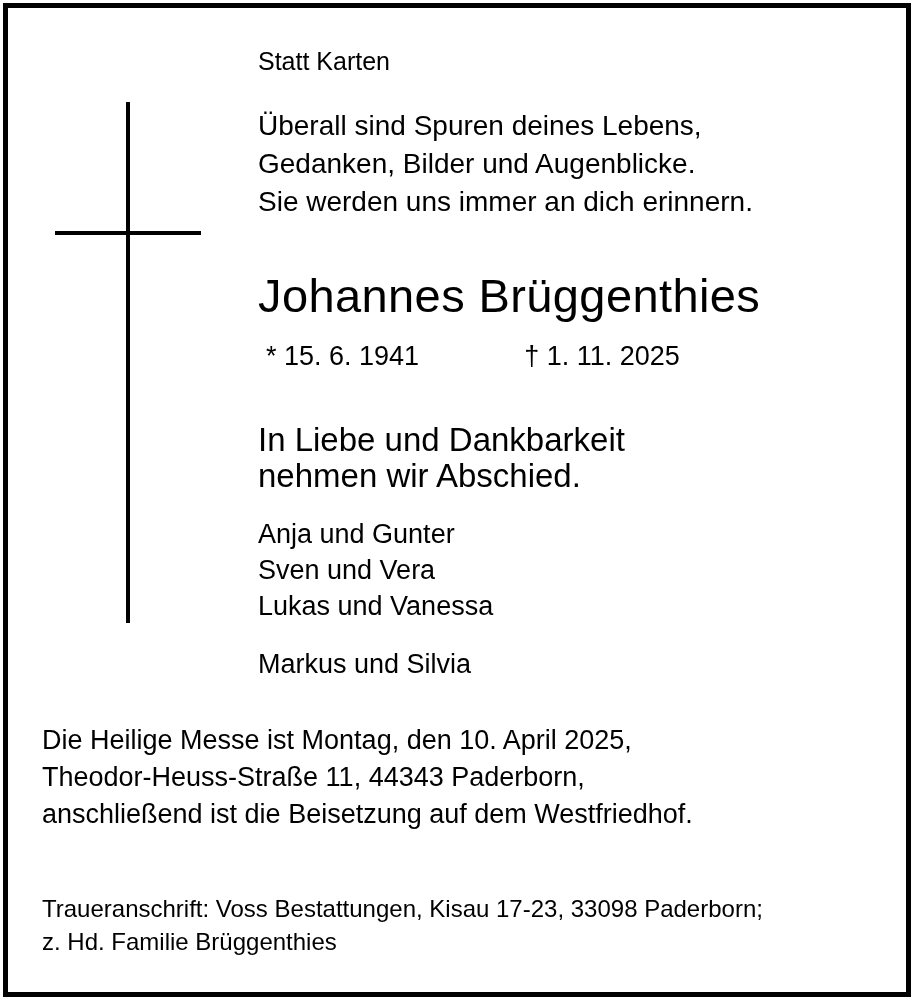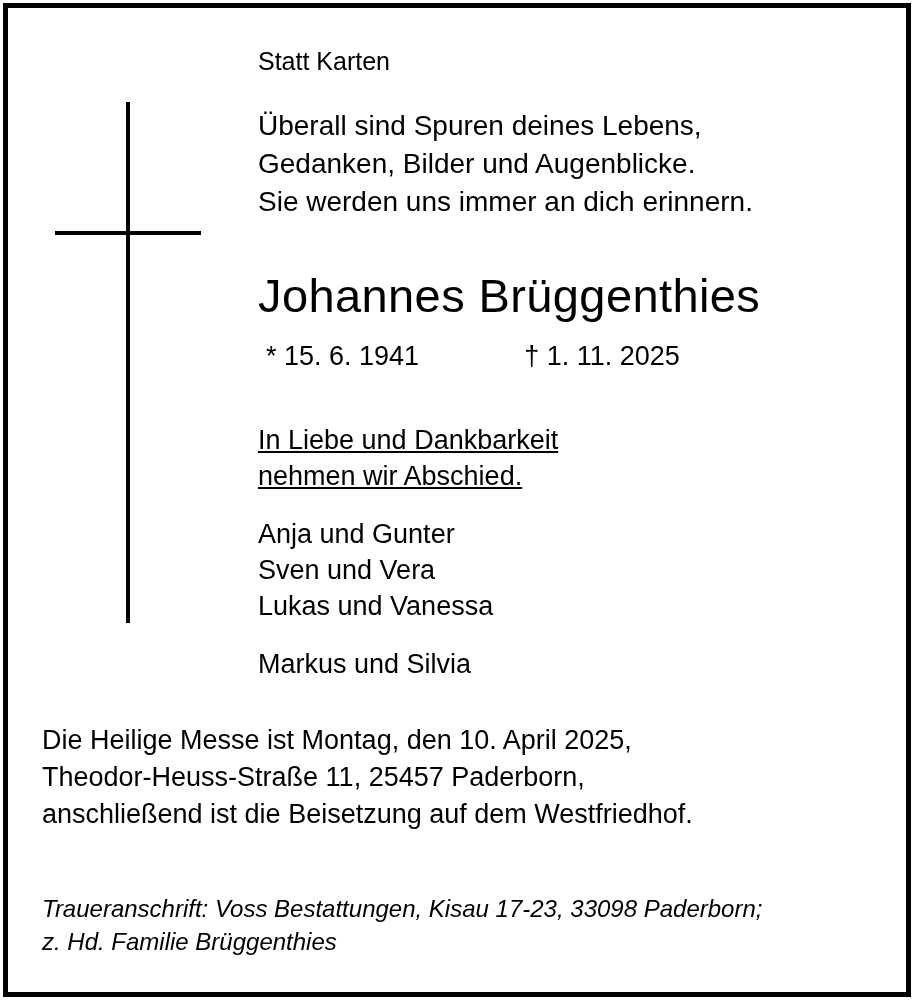--- a/index.html
+++ b/index.html
@@ -118,24 +118,23 @@
     font-weight: 400;
     white-space: nowrap;
   }
   .dates .birth { display: inline-block; margin-left: 8px; }
   .dates .death { display: inline-block; margin-left: 105px; text-align: center; }
 
   .farewell {
     position: absolute;
     top: 414px;
     left: 0;
-    font-size: 27px;
+    font-size: 33px;
     line-height: 36px;
     font-weight: 400;
-    text-decoration: underline;
   }
   .farewell .ln { display: block; white-space: nowrap; }
 
   .family-a {
     position: absolute;
     top: 508px;
     left: 0;
     font-size: 27px;
     line-height: 36px;
     font-weight: 400;
@@ -165,21 +164,20 @@
   .service .ln { display: block; white-space: nowrap; }
 
   .contact {
     position: absolute;
     left: 34px;
     top: 884px;
     width: 850px;
     font-size: 24px;
     line-height: 33px;
     font-weight: 400;
-    font-style: italic;
   }
   .contact .ln { display: block; white-space: nowrap; }
 </style>
 </head>
 <body>
 
 <div class="notice">
 
   <div class="frame-border"></div>
 
@@ -218,21 +216,21 @@
       </div>
 
       <div class="family-b">
         <span class="ln">Markus und Silvia</span>
       </div>
 
     </div>
 
     <div class="service">
       <span class="ln">Die Heilige Messe ist Montag, den 10. April 2025,</span>
-      <span class="ln">Theodor-Heuss-Straße 11, 25457 Paderborn,</span>
+      <span class="ln">Theodor-Heuss-Straße 11, 44343 Paderborn,</span>
       <span class="ln">anschließend ist die Beisetzung auf dem Westfriedhof.</span>
     </div>
 
     <div class="contact">
       <span class="ln">Traueranschrift: Voss Bestattungen, Kisau 17-23, 33098 Paderborn;</span>
       <span class="ln">z. Hd. Familie Brüggenthies</span>
     </div>
 
   </div>
 </div>

